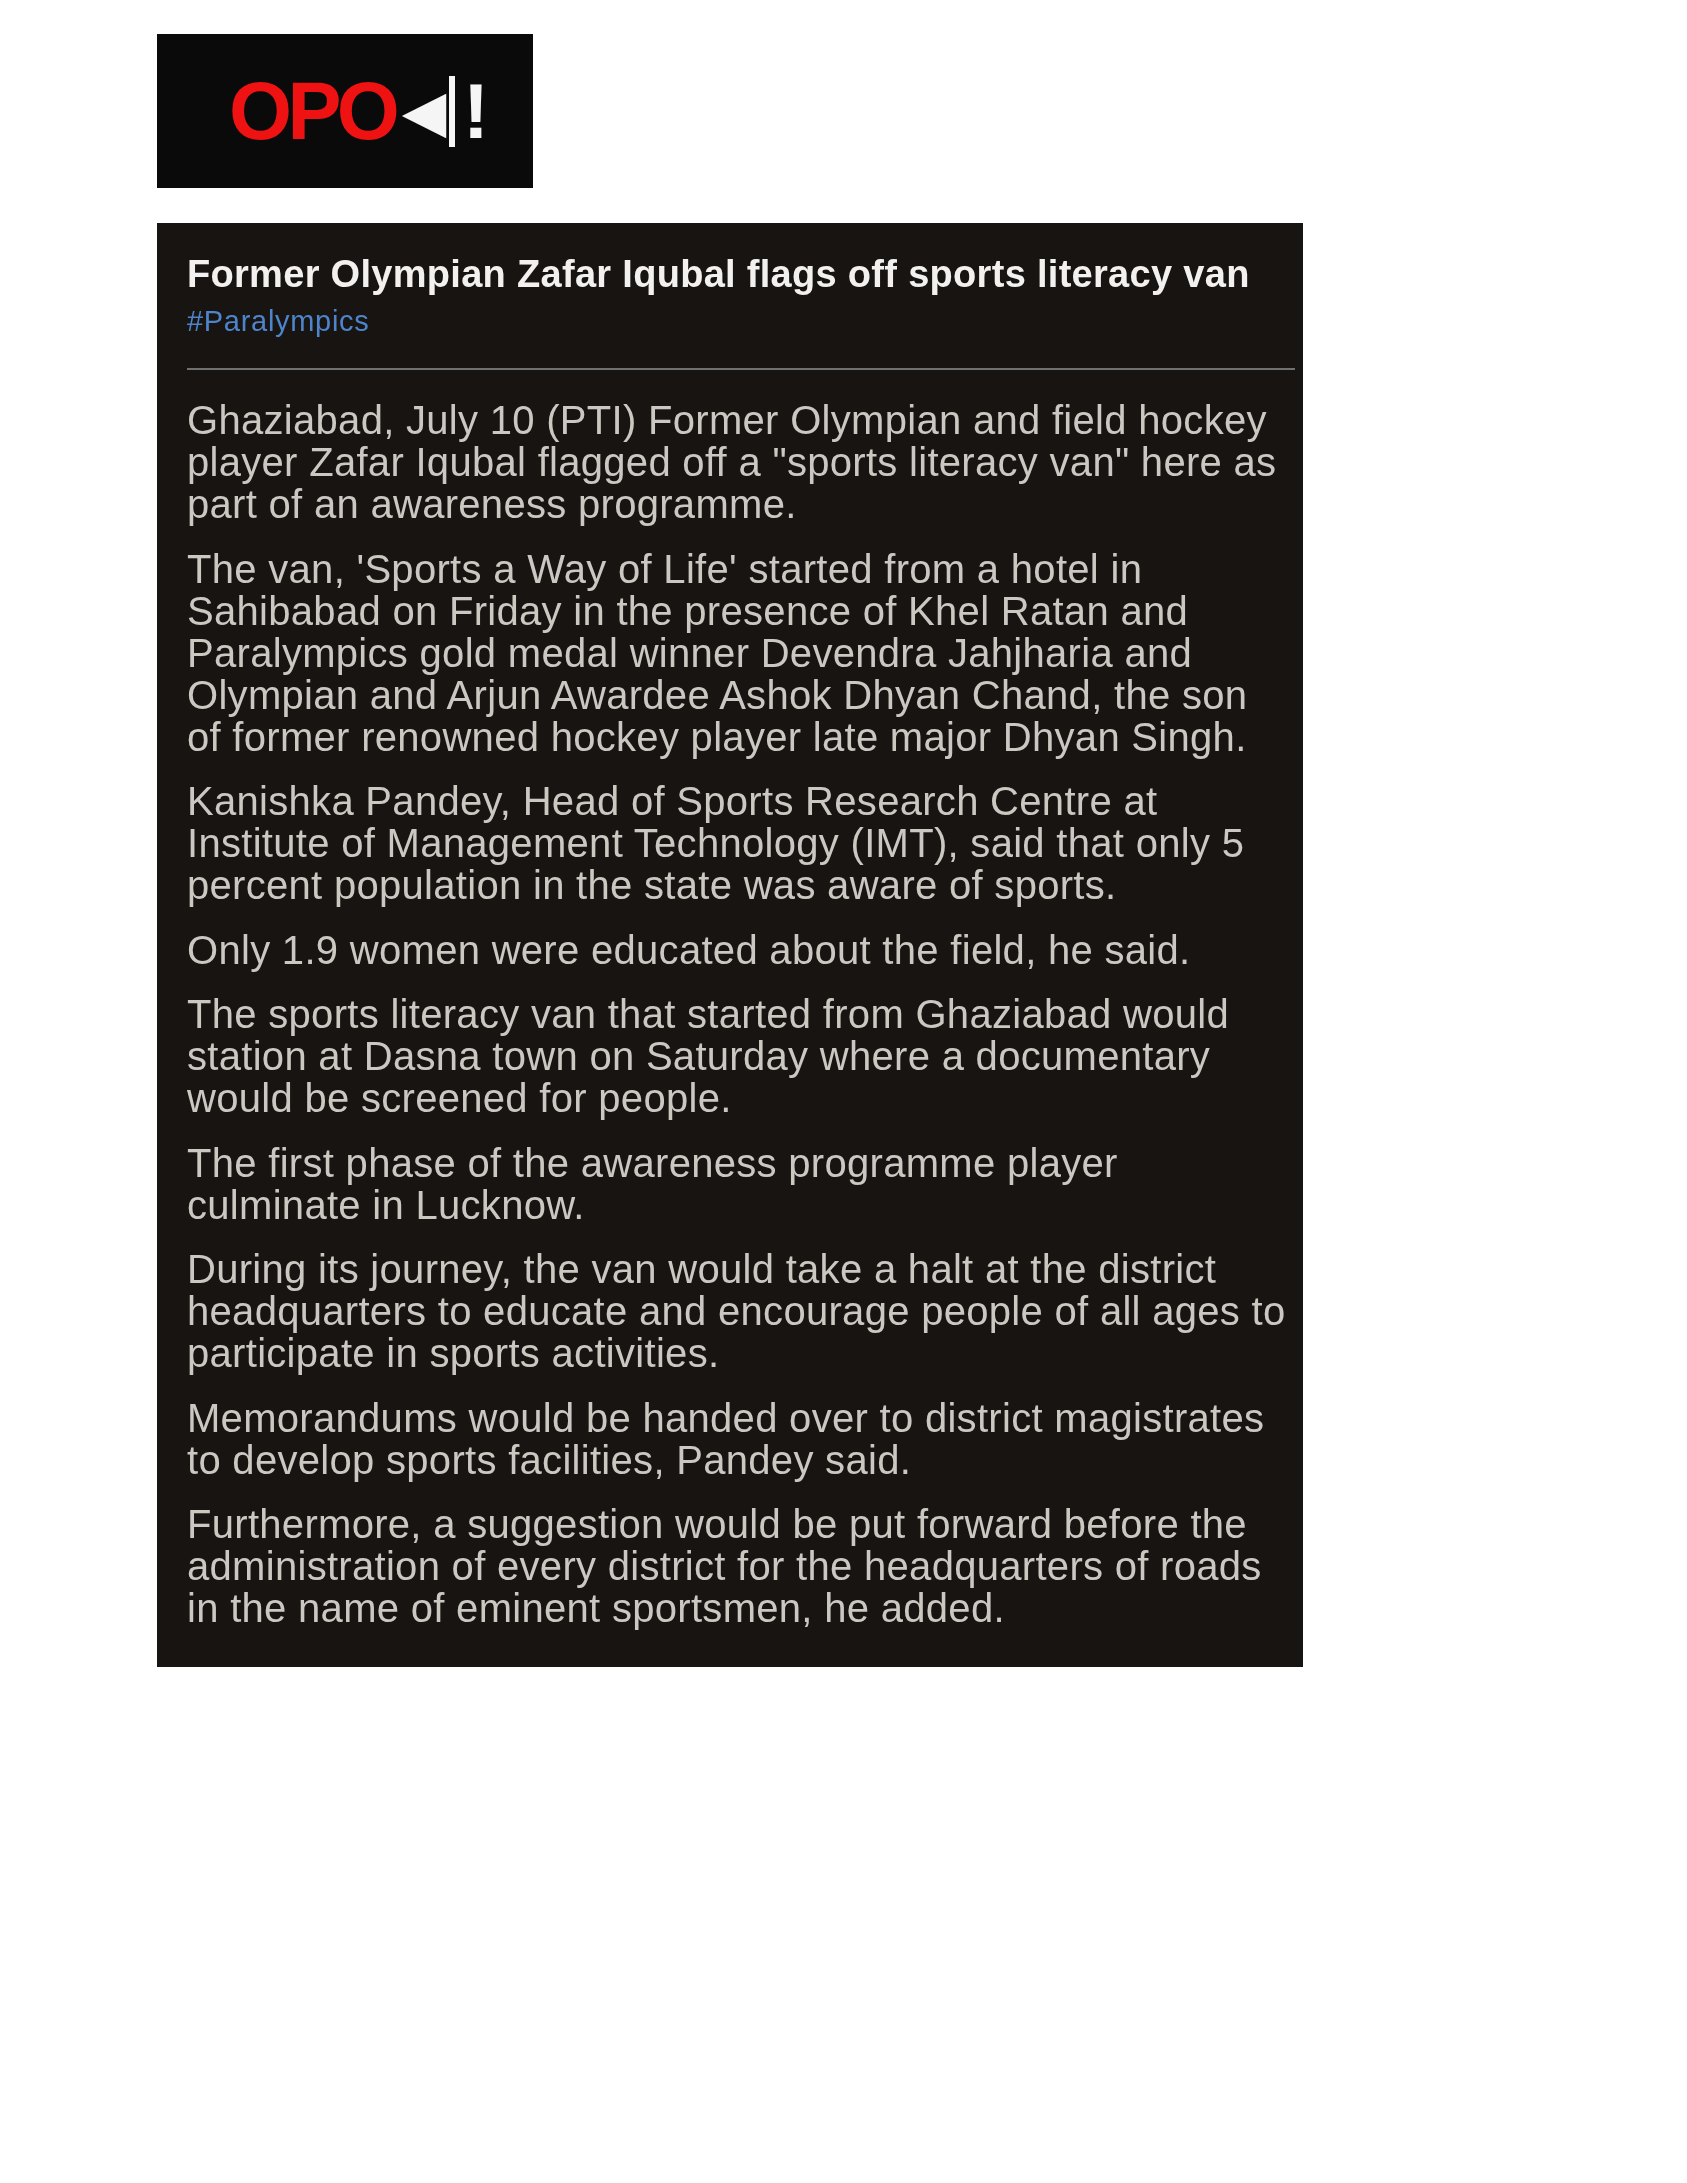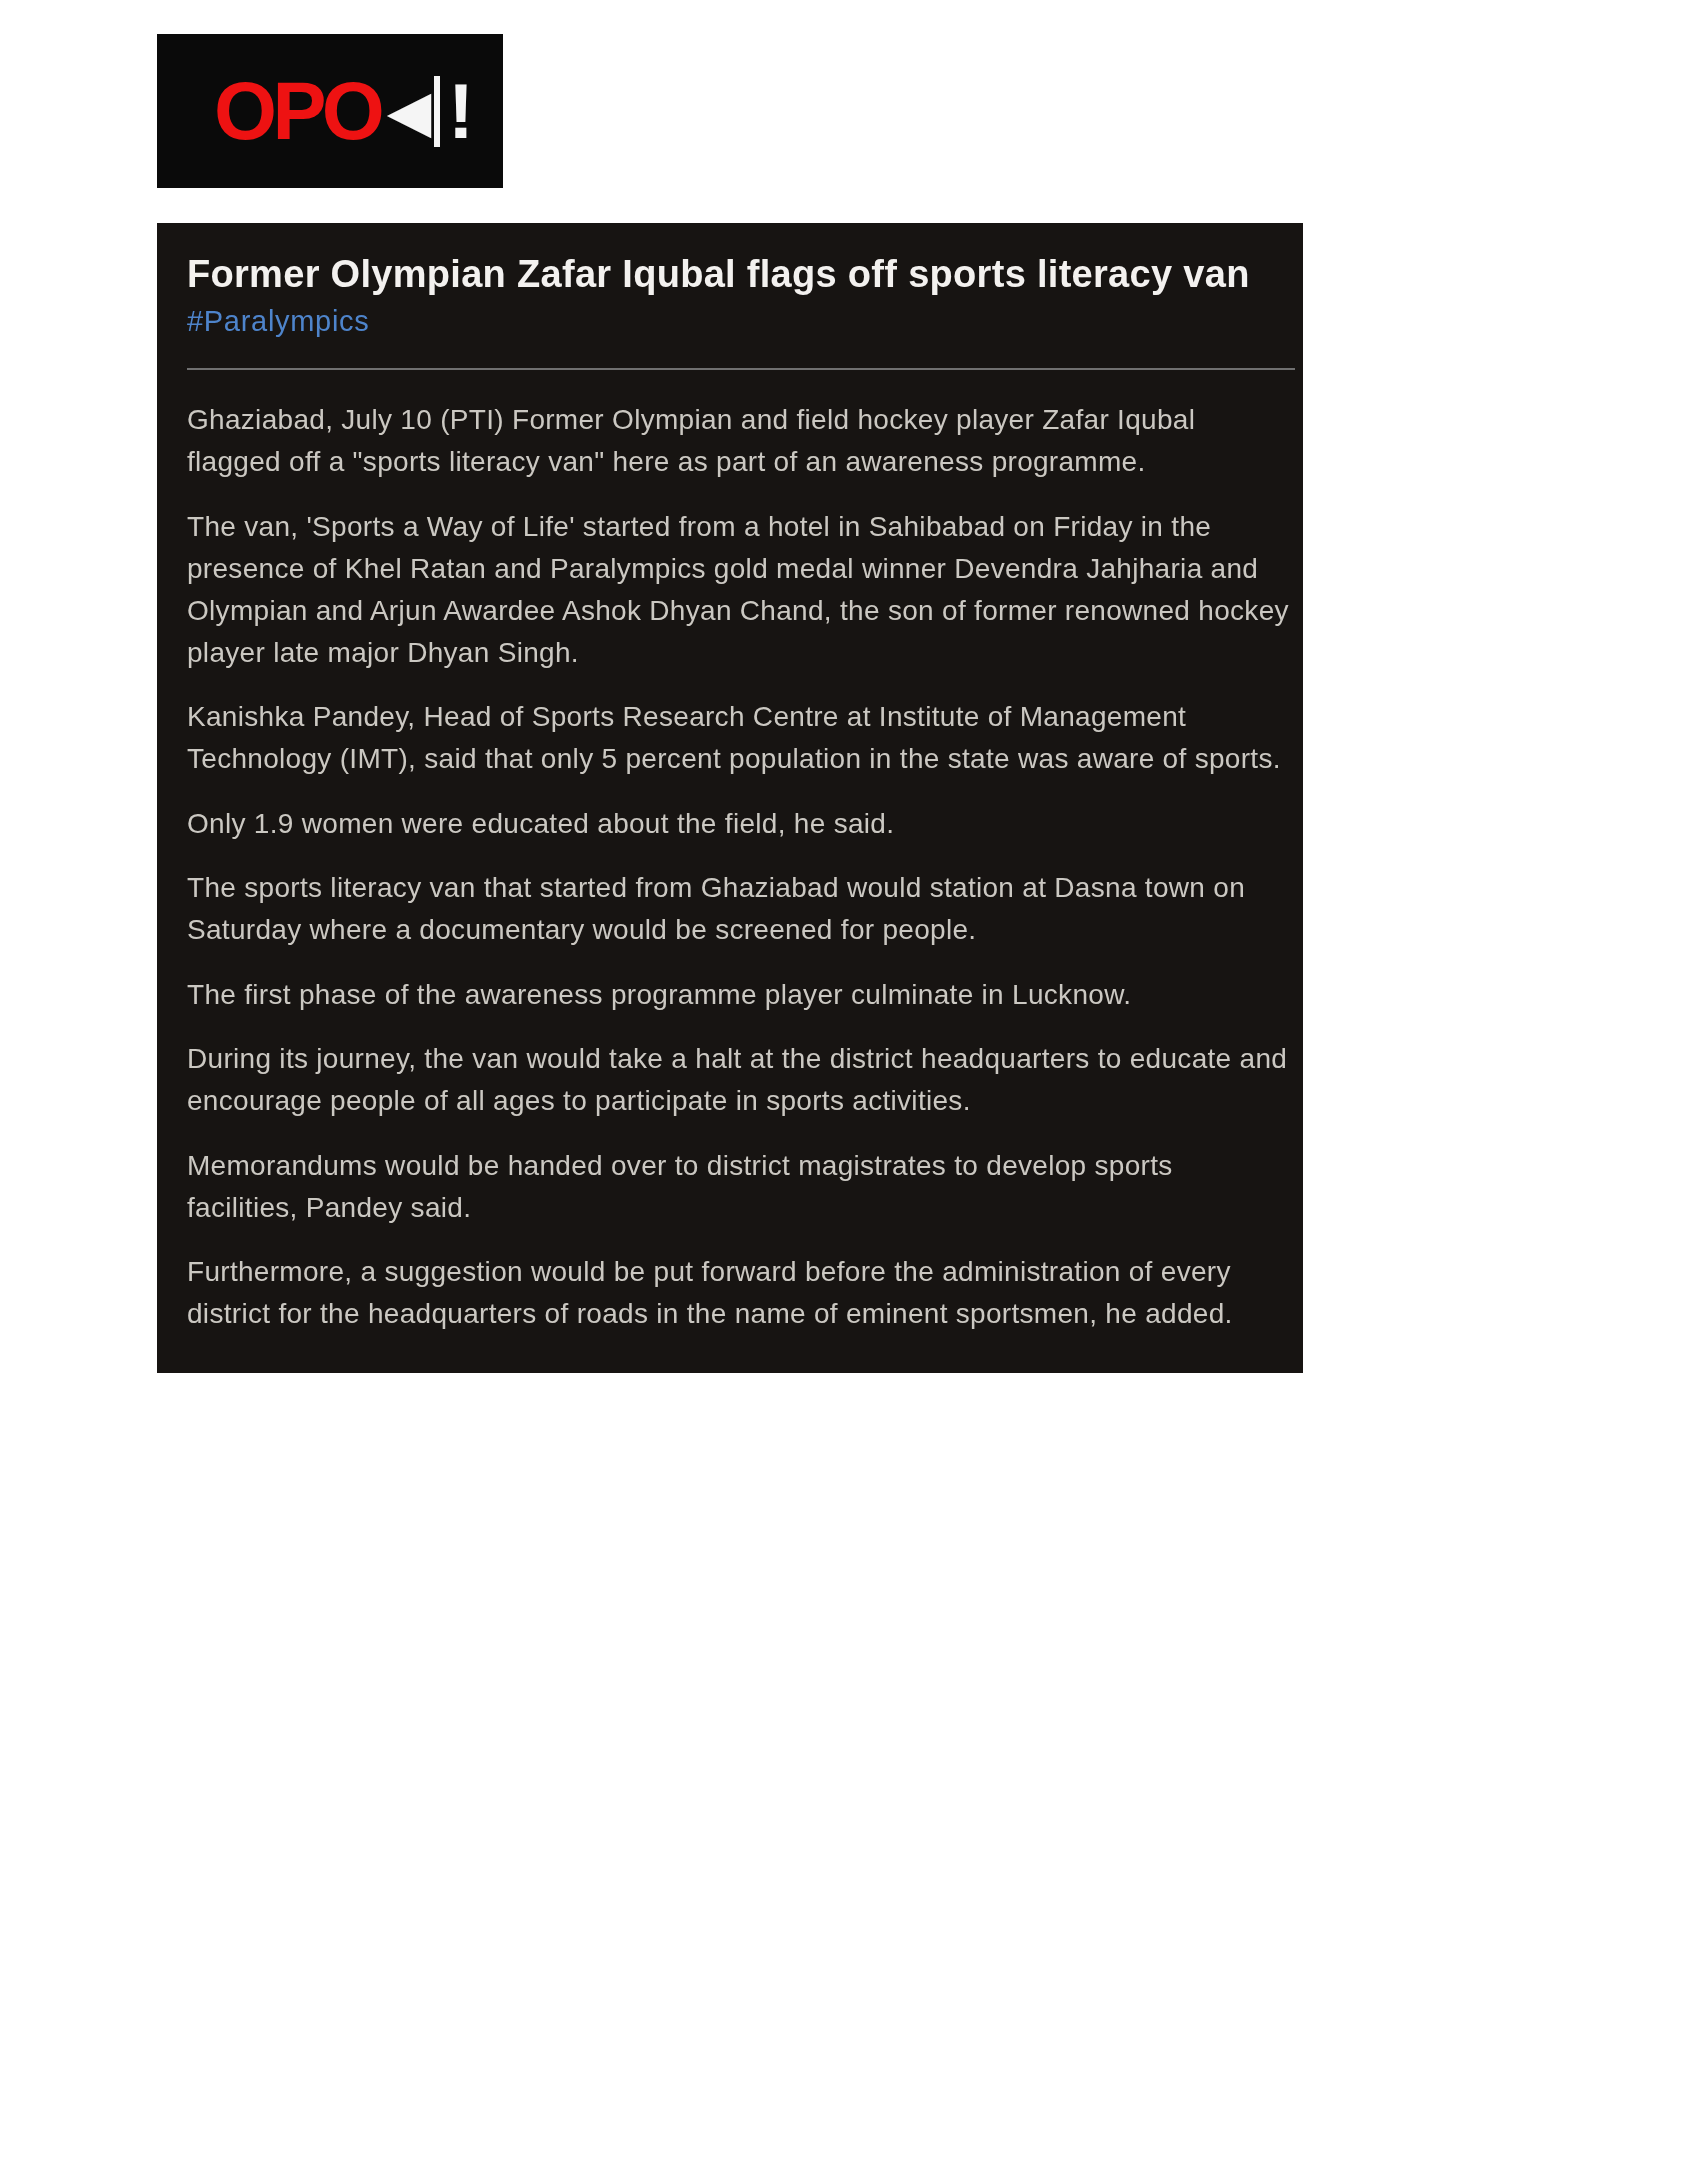--- a/index.html
+++ b/index.html
@@ -8,21 +8,21 @@
     --hashtag_blue:#4e84cb; --divider_gray:#707070;
   }
   *{box-sizing:border-box;}
   html,body{margin:0;padding:0;}
   body{
     width:1687px;height:2183px;position:relative;
     background:var(--page_bg);
     font-family:"Liberation Sans","DejaVu Sans",sans-serif;
   }
   .logo-box{
-    position:absolute;left:157px;top:34px;width:346px;height:154px;
+    position:absolute;left:157px;top:34px;width:376px;height:154px;
     background:var(--logo_bg);
     display:flex;align-items:center;justify-content:center;
     cursor:pointer;
     padding-left:28px;
   }
   .logo-text{
     color:var(--logo_red);
     font-size:81px;font-weight:900;letter-spacing:-4.6px;
     line-height:1;
   }
@@ -60,21 +60,21 @@
     font-size:29px;font-weight:500;letter-spacing:0.7px;
   }
   .divider{
     margin:30px 0 0 0;border:none;height:0;
     border-top:2.6px solid var(--divider_gray);
   }
   .article-body{margin-top:29px;}
   .article-body p{
     margin:0 0 22.5px 0;
     color:var(--body_text);
-    font-size:28px;line-height:42px;letter-spacing:0.3px;
+    font-size:40px;line-height:42px;letter-spacing:0.3px;
     max-width:1103px;
   }
   .article-body p:last-child{margin-bottom:0;}
 </style>
 </head>
 <body>
 
 <div class="logo-box">
   <span class="logo-text">OPO</span>
   <span class="megaphone">

